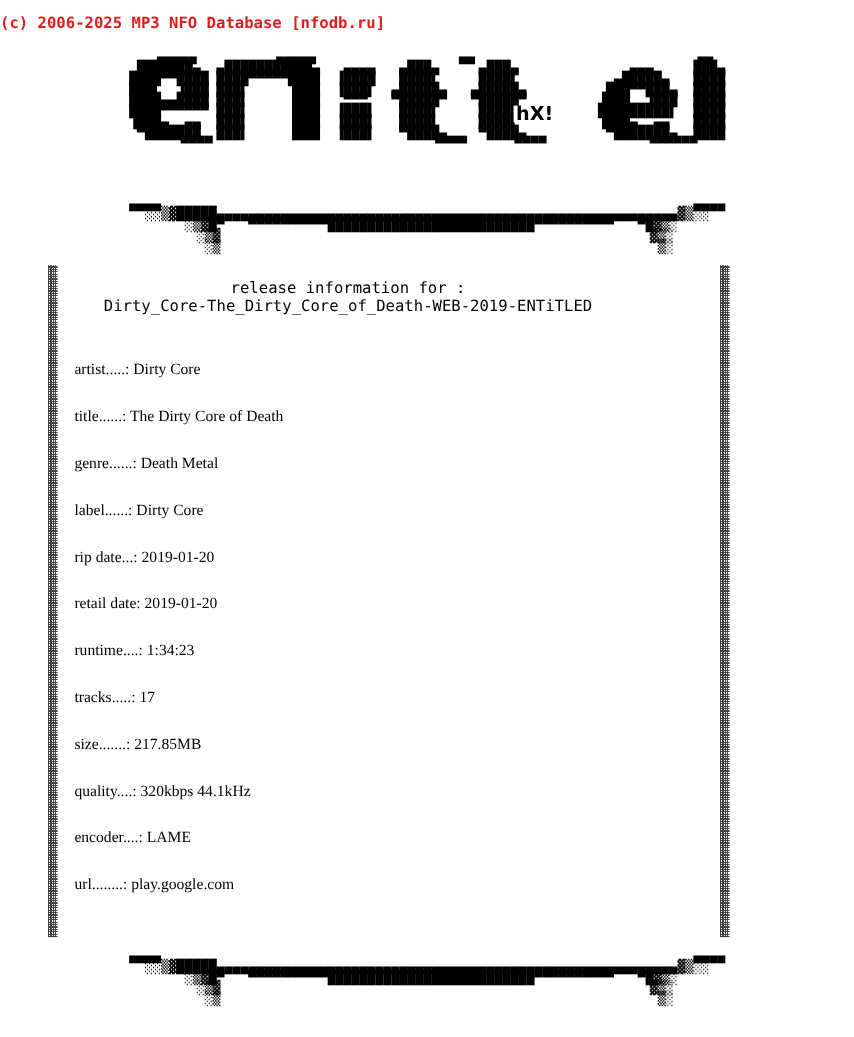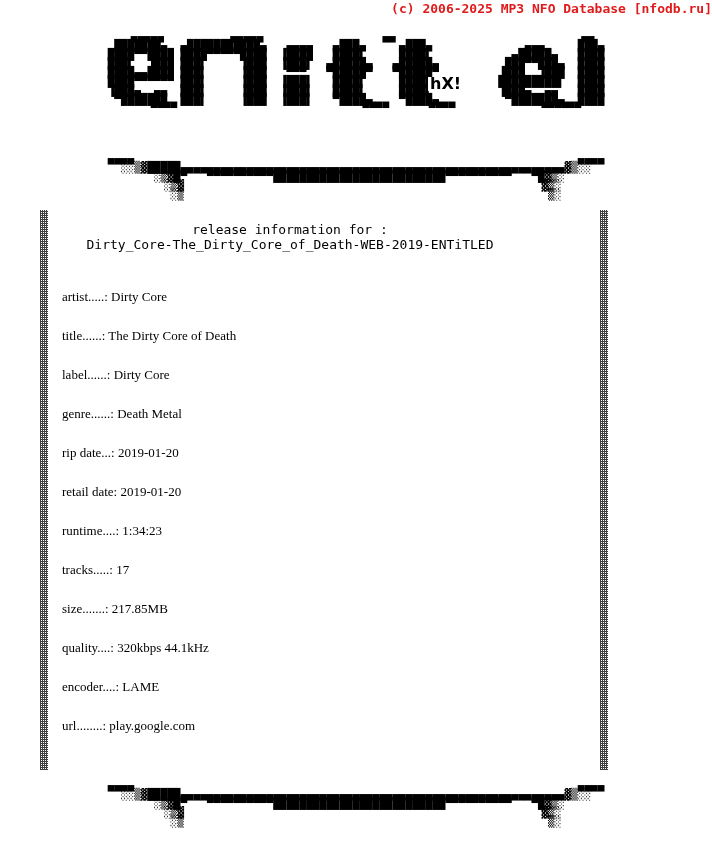--- a/index.html
+++ b/index.html
@@ -15,26 +15,26 @@
     color: #000000;
   }
   .page {
     position: relative;
     width: 712px;
     height: 864px;
   }
 
   
   .copyright {
-    text-align: right;
+    text-align: left;
     font-family: "DejaVu Sans Mono", "Liberation Mono", monospace;
     font-size: 13px;
     font-weight: bold;
     letter-spacing: 0px;
-    padding-top: 1px;
+    padding-top: 12px;
     line-height: 16px;
     white-space: pre;
   }
 
   
   .logo-wrap {
     position: relative;
     height: 122px;
     margin-top: 4px;
   }
@@ -184,22 +184,22 @@
       <div class="rail-right"></div>
     </div>
     <div class="content">
       <div style="height:12px"></div>
       <div class="rel-head">release information for :</div>
       <div class="rel-head">Dirty_Core-The_Dirty_Core_of_Death-WEB-2019-ENTiTLED</div>
       <div style="height:12px"></div>
       <div class="info-block">
         <div class="info-row"><span class="info-label">artist.....:</span> <span class="info-value">Dirty Core</span></div>
         <div class="info-row"><span class="info-label">title......:</span> <span class="info-value">The Dirty Core of Death</span></div>
+        <div class="info-row"><span class="info-label">genre......:</span> <span class="info-value">Death Metal</span></div>
         <div class="info-row"><span class="info-label">label......:</span> <span class="info-value">Dirty Core</span></div>
-        <div class="info-row"><span class="info-label">genre......:</span> <span class="info-value">Death Metal</span></div>
         <div class="info-row"><span class="info-label">rip date...:</span> <span class="info-value">2019-01-20</span></div>
         <div class="info-row"><span class="info-label">retail date:</span> <span class="info-value">2019-01-20</span></div>
         <div class="info-row"><span class="info-label">runtime....:</span> <span class="info-value">1:34:23</span></div>
         <div class="info-row"><span class="info-label">tracks.....:</span> <span class="info-value">17</span></div>
         <div class="info-row"><span class="info-label">size.......:</span> <span class="info-value">217.85MB</span></div>
         <div class="info-row"><span class="info-label">quality....:</span> <span class="info-value">320kbps 44.1kHz</span></div>
         <div class="info-row"><span class="info-label">encoder....:</span> <span class="info-value">LAME</span></div>
         <div class="info-row"><span class="info-label">url........:</span> <span class="info-value">play.google.com</span></div>
       </div>
       <div style="height:12px"></div>

